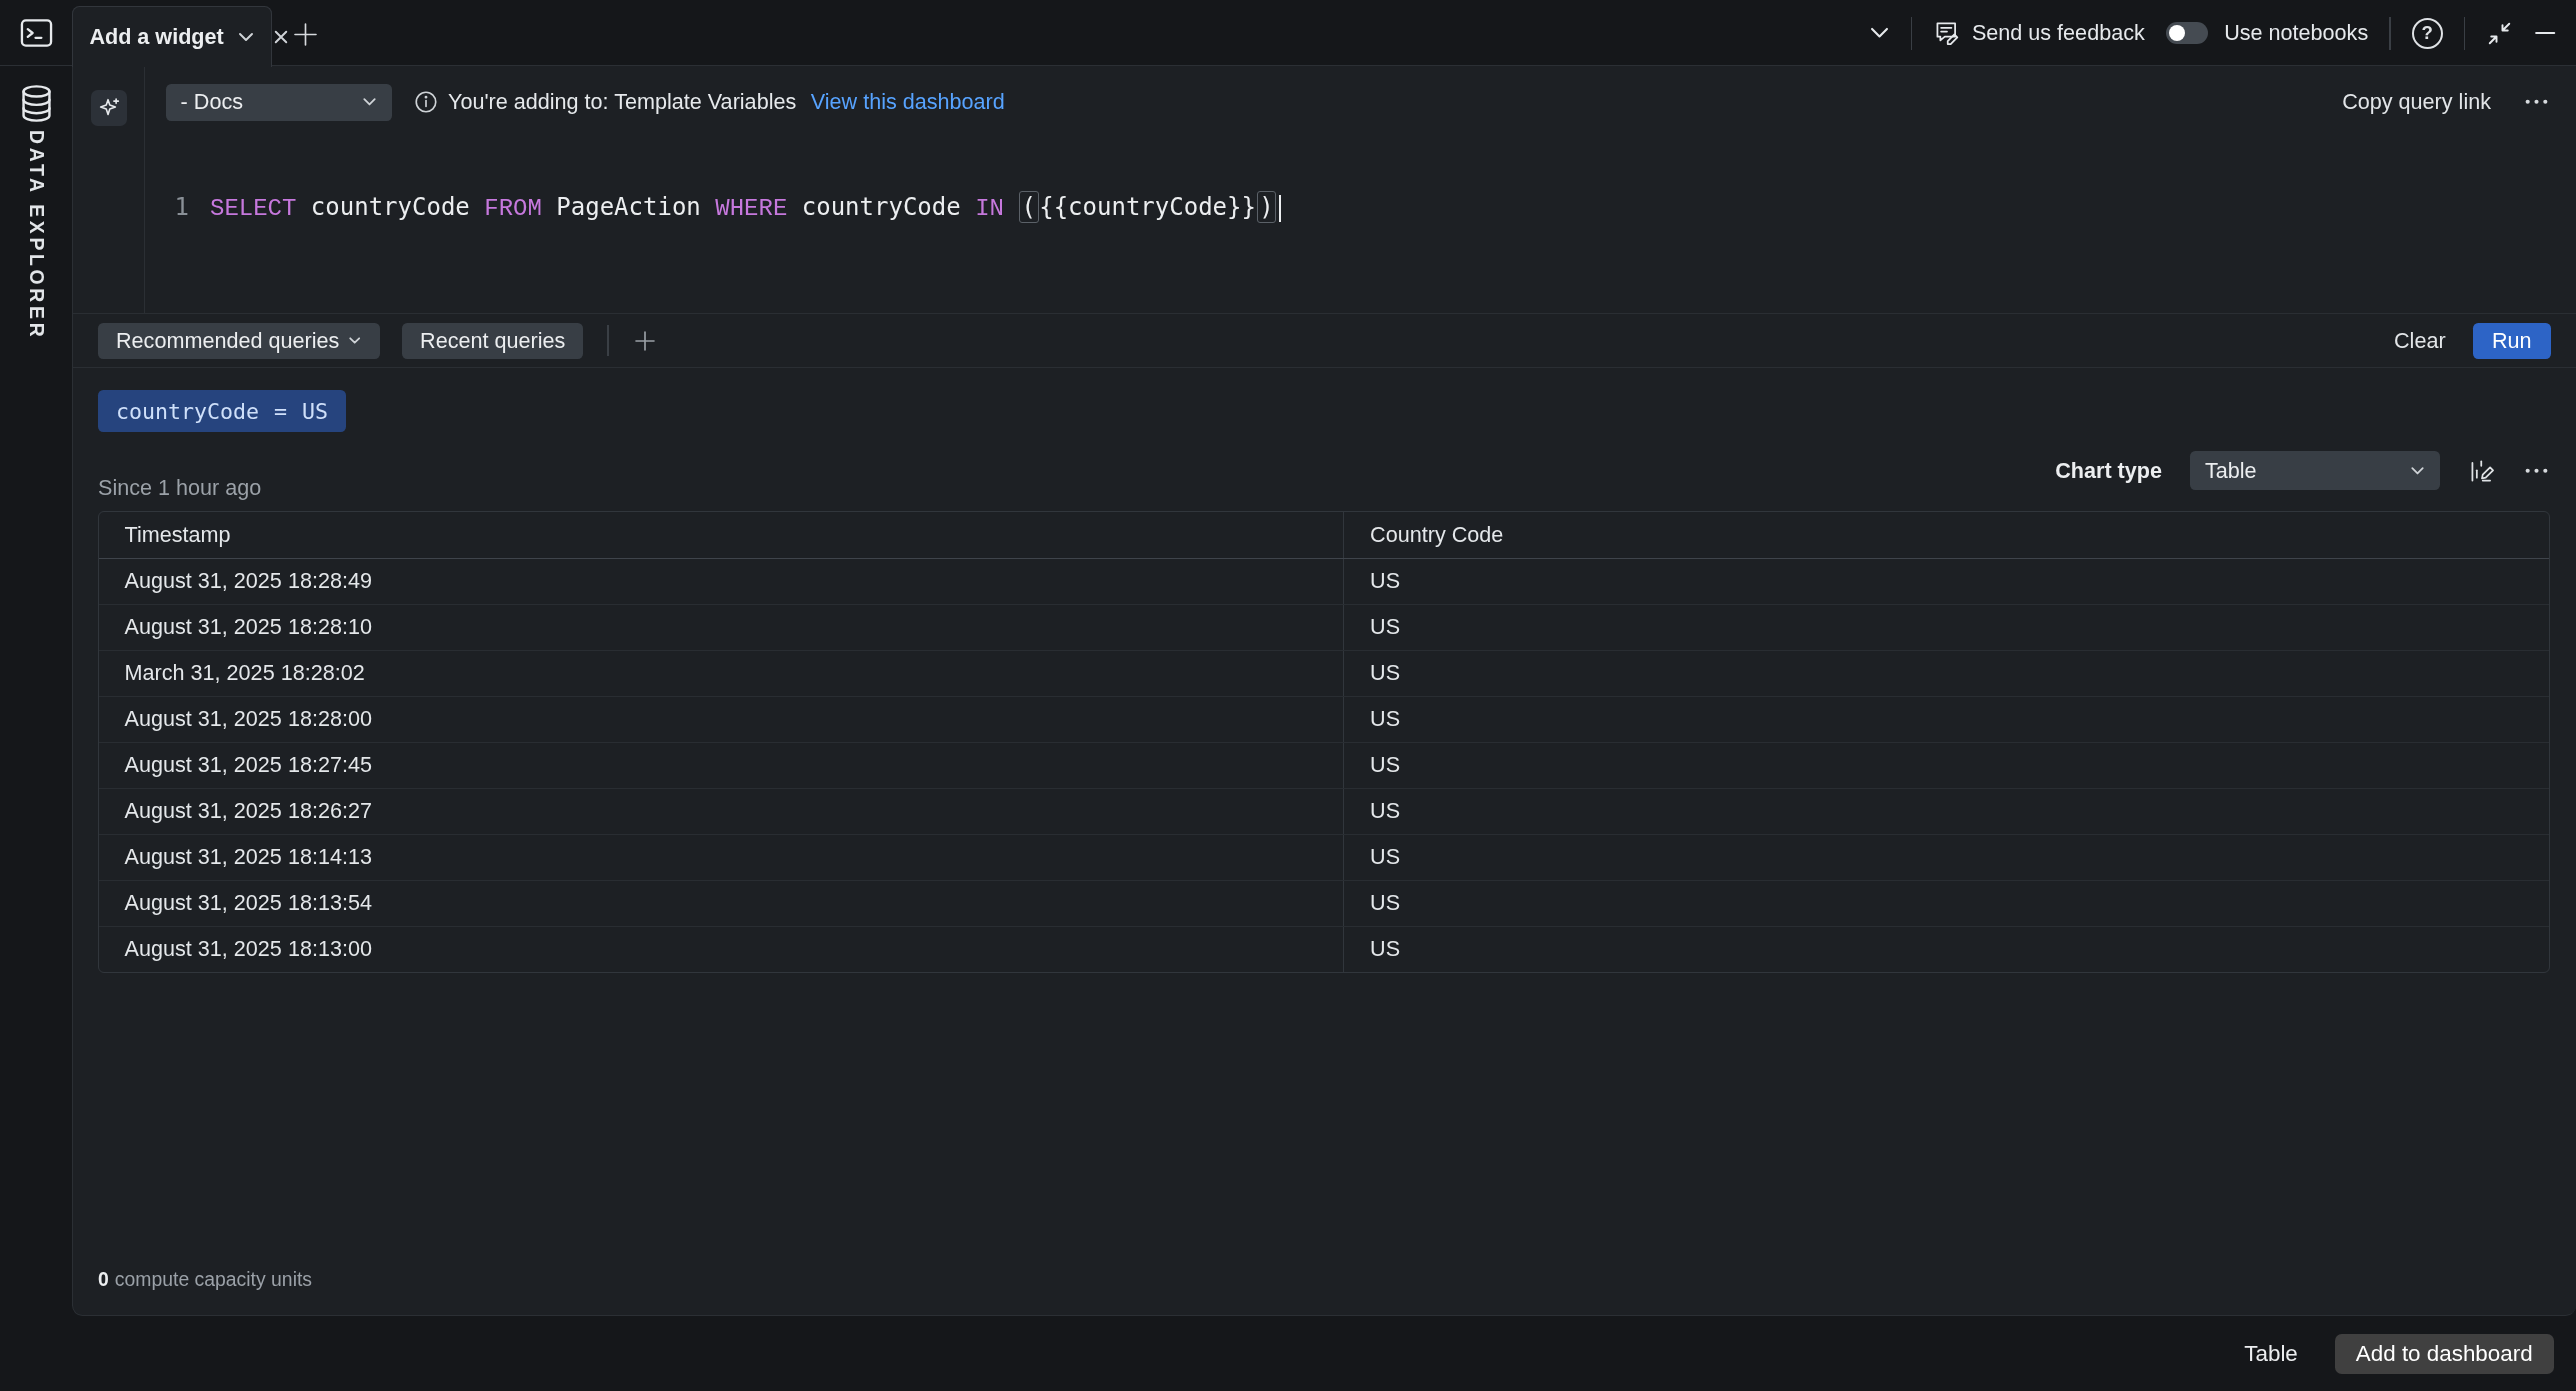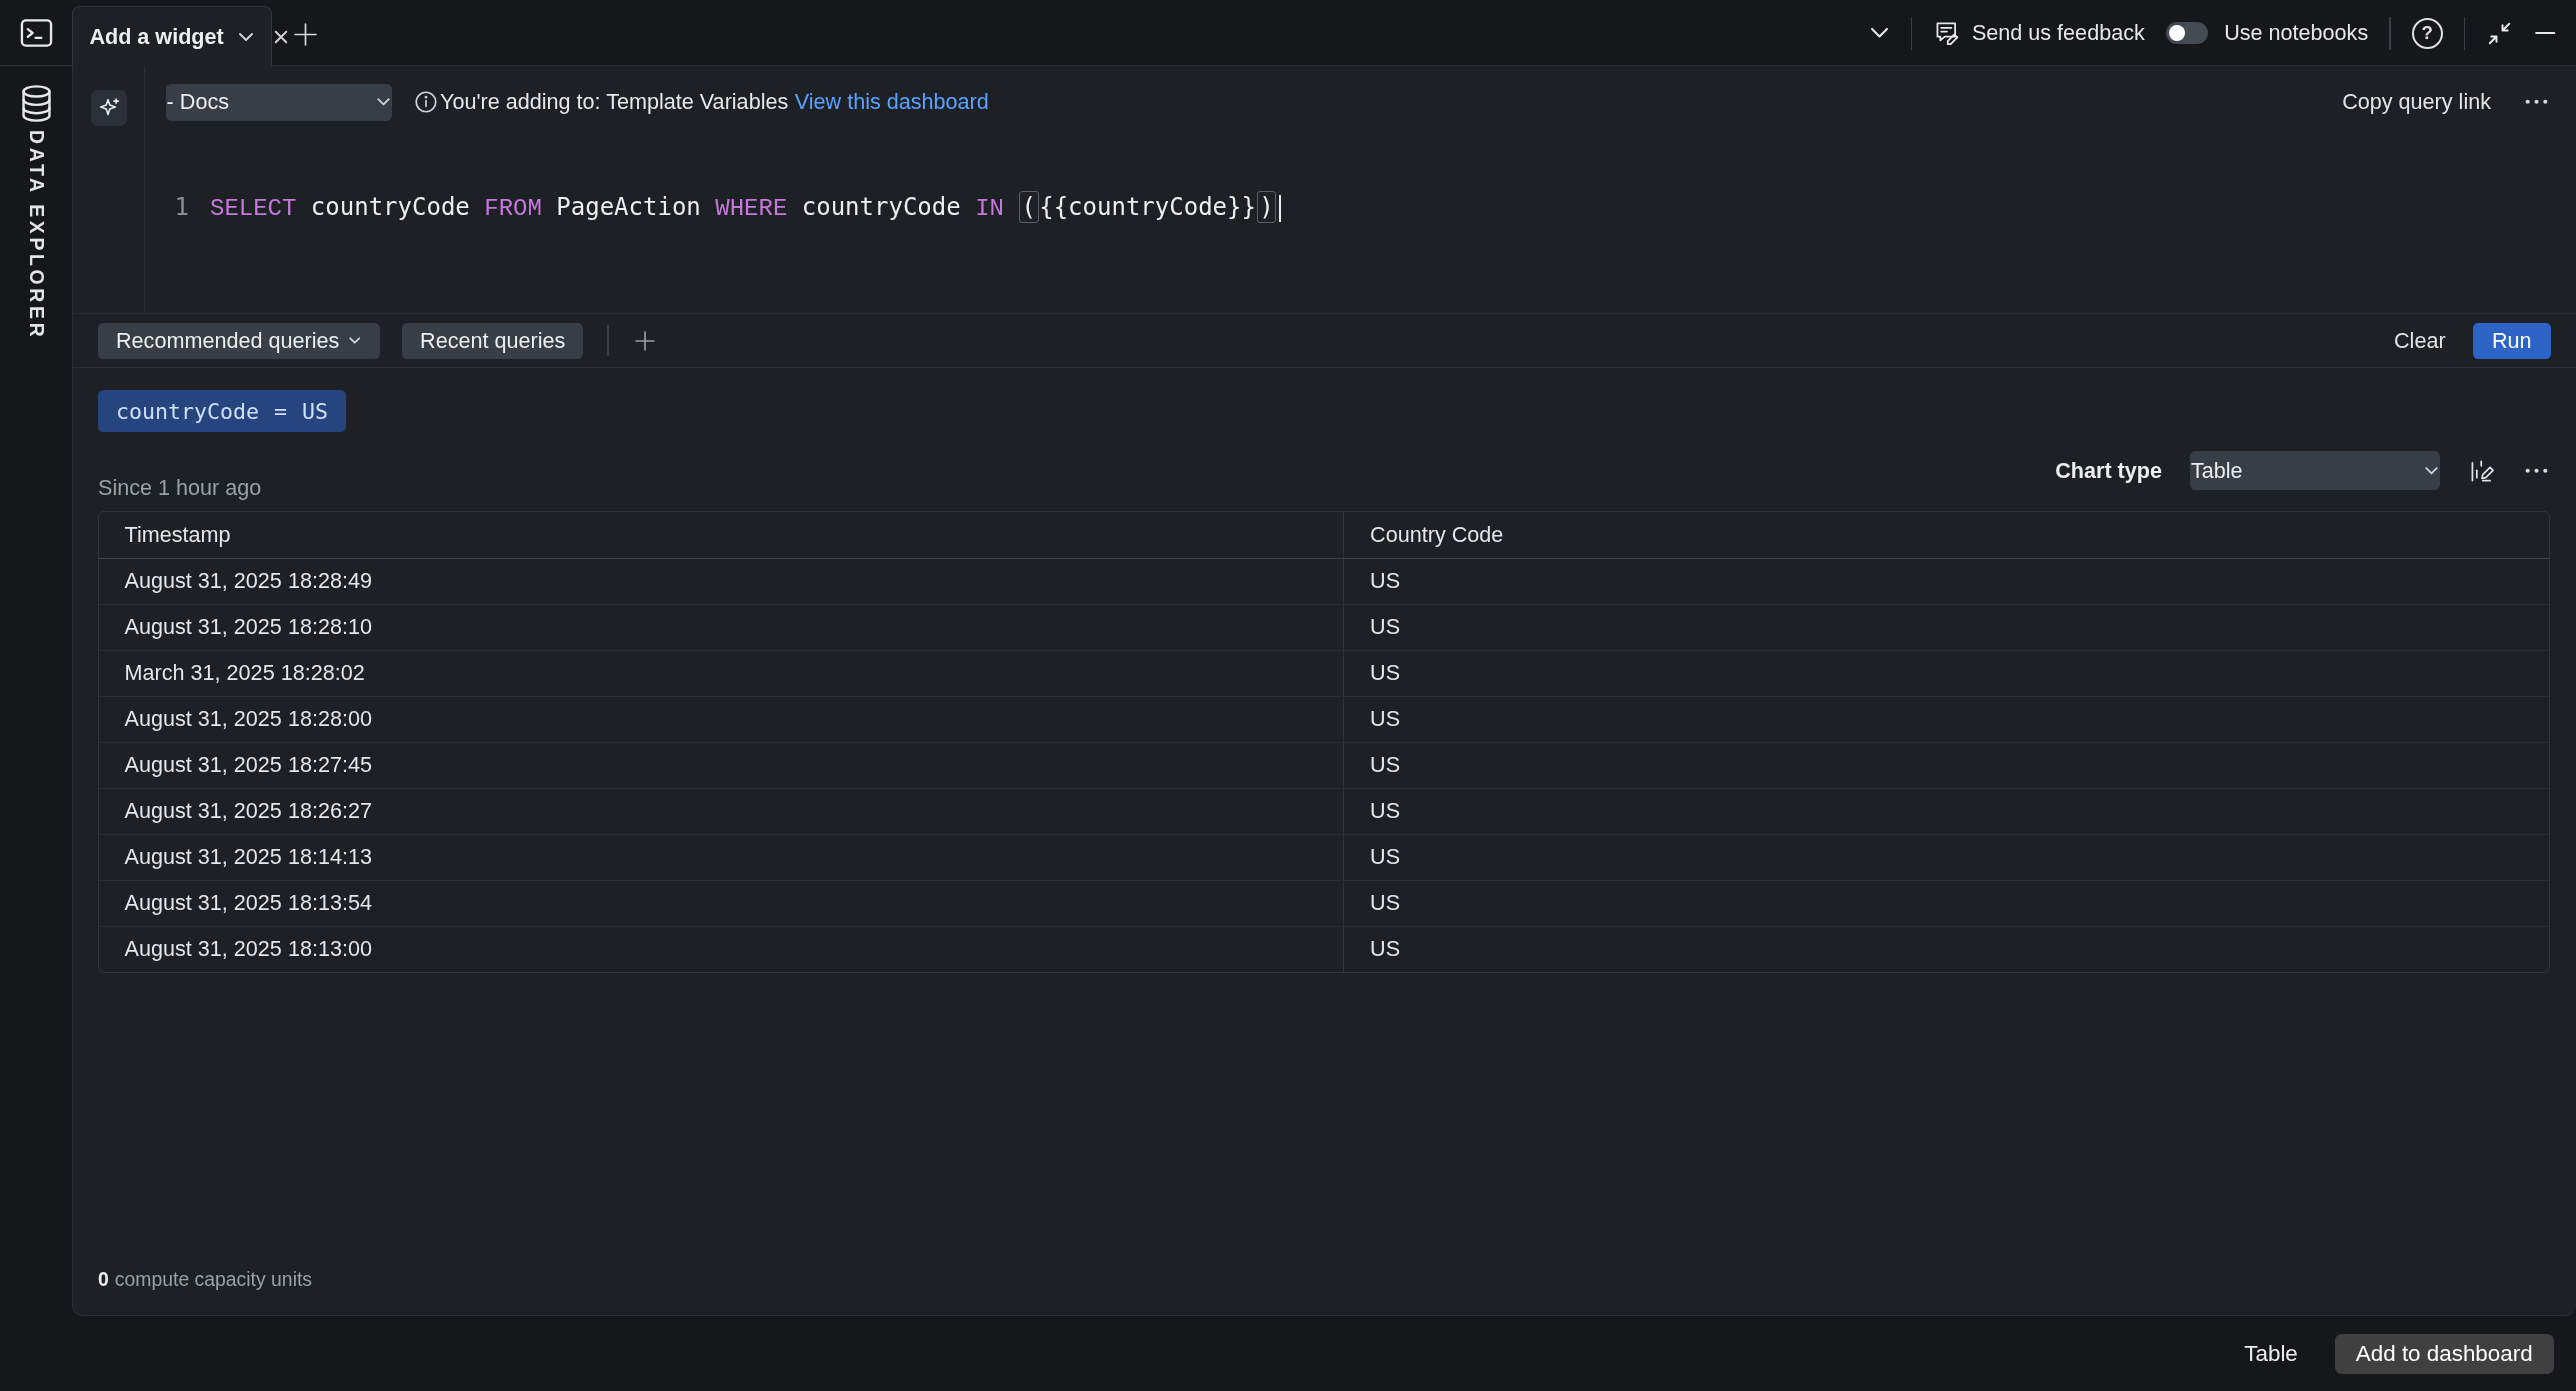--- a/index.html
+++ b/index.html
@@ -27,23 +27,23 @@
   .sidebar-label { position:absolute; left:50%; top:64px; transform:translateX(-50%); writing-mode:vertical-rl; font-size:19.4px; font-weight:600; letter-spacing:3.7px; color:#e2e5e8; white-space:nowrap; }
 
   
   .panel { position:absolute; left:72px; top:66px; right:0; bottom:75px; background:#1d2024; border-left:1.5px solid #2b2f34; border-bottom:1.5px solid #2b2f34; border-radius:0 0 10.4px 10.4px; }
 
   
   .editor { position:absolute; left:0; top:0; right:0; height:247px; }
   .editor-gutter { position:absolute; left:0; top:0; width:72px; height:247px; border-right:1.5px solid #2b2f34; }
   .sparkle-btn { position:absolute; left:18px; top:24px; width:36px; height:36px; background:#2c3138; border-radius:6.7px; display:flex; align-items:center; justify-content:center; color:#e6e9ec; cursor:pointer; }
   .editor-header { position:absolute; left:74px; top:0; right:0; height:72px; display:flex; align-items:center; padding-left:18.6px; }
-  .select { display:flex; align-items:center; justify-content:space-between; background:#383e45; border-radius:5.2px; height:37px; padding:0 1px; font-size:21.6px; color:#eceef0; cursor:pointer; }
+  .select { display:flex; align-items:center; justify-content:space-between; background:#383e45; border-radius:5.2px; height:37px; padding:0 15px; font-size:21.6px; color:#eceef0; cursor:pointer; }
   .docs-select { width:226px; }
-  .notice-wrap { display:flex; align-items:center; gap:2px; margin-left:22.4px; font-size:21.6px; }
+  .notice-wrap { display:flex; align-items:center; gap:10px; margin-left:22.4px; font-size:21.6px; }
   .notice-icon { color:#cfd3d7; }
   .notice-text { color:#e6e9ec; }
   .notice-link { color:#57a3ff; cursor:pointer; margin-left:4.5px; }
   .editor-actions { margin-left:auto; display:flex; align-items:center; gap:33px; padding-right:27px; }
   .copy-link { font-size:21.6px; color:#e2e5e8; cursor:pointer; white-space:nowrap; }
   .dots { color:#d7dade; cursor:pointer; }
 
   .code-row { position:absolute; left:74px; top:125px; right:0; display:flex; font-family:"DejaVu Sans Mono","Liberation Mono",monospace; font-size:24px; line-height:33px; }
   .line-num { width:42px; text-align:right; color:#8a9097; flex:none; }
   .code-text { margin-left:21px; white-space:pre; color:#eceef0; }

